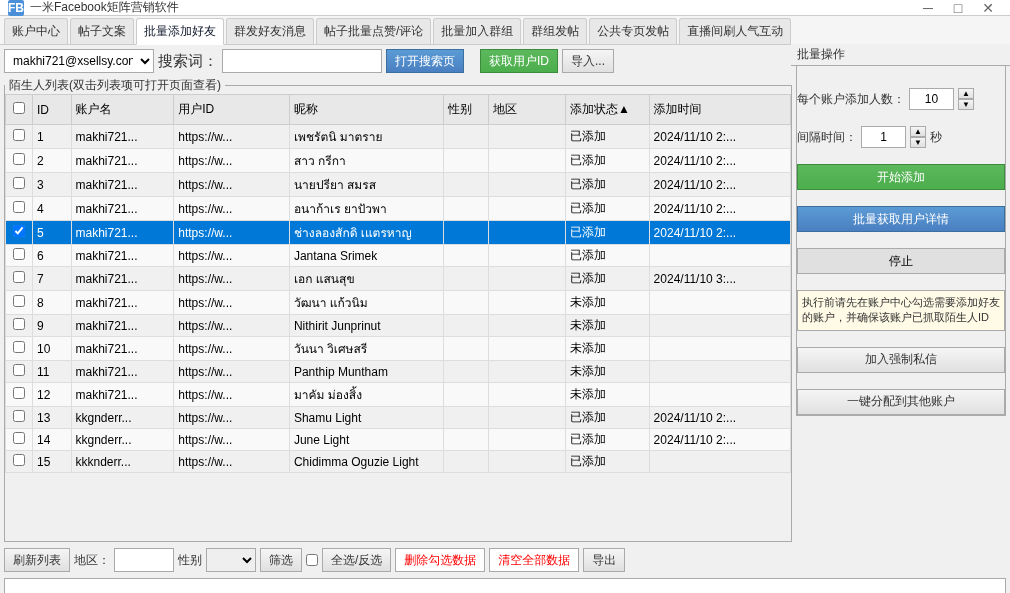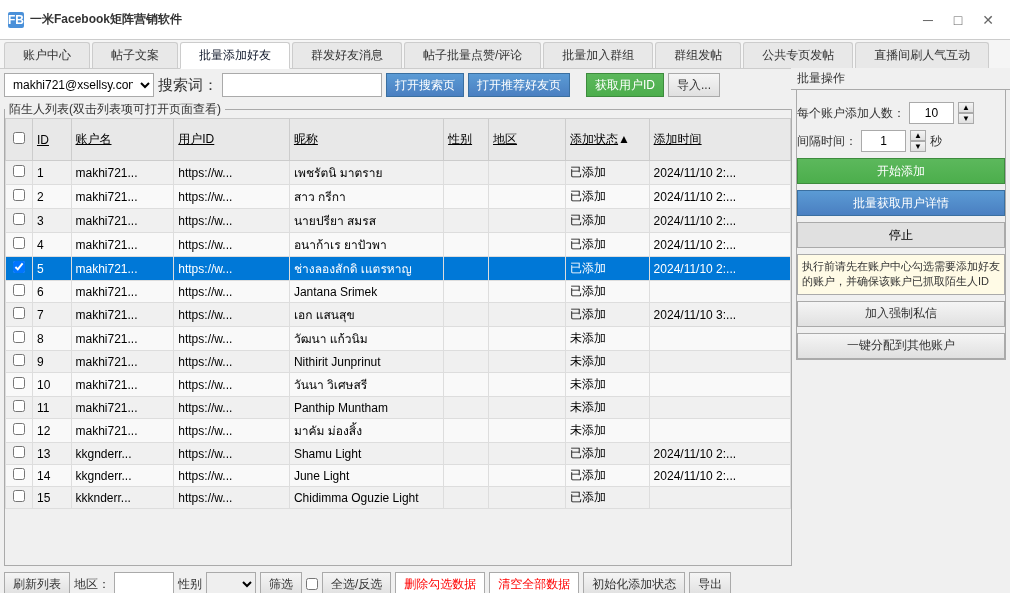--- a/index.html
+++ b/index.html
@@ -4,38 +4,38 @@
   <style>
     * { box-sizing: border-box; margin: 0; padding: 0; font-family: 'Microsoft YaHei', Arial, sans-serif; font-size: 12px; }
     body { background: #f0f0f0; width: 1010px; height: 593px; overflow: hidden; }
     
     .title-bar {
       background: #ffffff;
       border-bottom: 1px solid #ccc;
       display: flex;
       align-items: center;
       padding: 4px 8px;
-      height: 40px;
+      height: 16px;
       justify-content: space-between;
     }
     .title-left { display: flex; align-items: center; gap: 6px; }
     .title-icon { width: 16px; height: 16px; background: #4a90d9; border-radius: 2px; display: flex; align-items: center; justify-content: center; color: white; font-size: 10px; font-weight: bold; }
-    .title-text { font-size: 12px; color: #333; font-weight: bold; }
+    .title-text { font-size: 12px; color: #333; }
     .title-controls { display: flex; gap: 2px; }
     .title-btn { width: 28px; height: 20px; border: none; background: transparent; cursor: pointer; font-size: 14px; color: #666; display: flex; align-items: center; justify-content: center; }
 
     .nav-tabs {
       background: #f5f5f5;
       border-bottom: 1px solid #ccc;
       display: flex;
       padding: 2px 4px 0;
       gap: 2px;
     }
     .nav-tab {
-      padding: 4px 18px;
+      padding: 4px 7px;
       border: 1px solid #ccc;
       border-bottom: none;
       background: #e8e8e8;
       cursor: pointer;
       font-size: 12px;
       color: #333;
       white-space: nowrap;
       border-radius: 3px 3px 0 0;
     }
     .nav-tab.active {
@@ -105,28 +105,27 @@
     }
 
     table {
       width: 100%;
       border-collapse: collapse;
       font-size: 12px;
     }
     th {
       background: #e8e8e8;
       border: 1px solid #ccc;
-      padding: 12px 4px;
+      padding: 6px 4px;
       text-align: left;
       font-weight: normal;
       white-space: nowrap;
       position: sticky;
       top: 0;
       z-index: 1;
-      text-decoration: underline;
     }
     td {
       border: 1px solid #ddd;
       padding: 2px 4px;
       white-space: nowrap;
       overflow: hidden;
       max-width: 120px;
       text-overflow: ellipsis;
     }
     tr:nth-child(even) { background: #f9f9f9; }
@@ -145,21 +144,21 @@
       width: 210px;
       display: flex;
       flex-direction: column;
       gap: 4px;
     }
 
     .batch-ops-box {
       border: 1px solid #aaa;
       display: flex;
       flex-direction: column;
-      gap: 6px;
+      gap: 16px;
     }
     .batch-ops-title {
       font-size: 12px;
       color: #333;
       background: #f0f0f0;
       margin: -6px -6px 0 -6px;
       padding: 2px 6px;
       border-bottom: 1px solid #aaa;
     }
 
@@ -296,21 +295,20 @@
 
   <div class="left-panel">
 
     <div class="toolbar-row">
       <select class="account-select">
         <option value="makhi721@xsellsy.con">makhi721@xsellsy.con</option>
       </select>
       <span class="search-label">搜索词：</span>
       <input type="text" class="search-input" value="" style="">
       <button class="btn btn-blue">打开搜索页</button>
-      <button class="btn btn-blue">打开推荐好友页</button>
       <button class="btn btn-green">获取用户ID</button>
       <button class="btn">导入...</button>
     </div>
 
     <fieldset class="list-group">
       <legend>陌生人列表(双击列表项可打开页面查看)</legend>
       <div class="table-container">
         <table>
           <thead>
             <tr>
@@ -534,21 +532,20 @@
       <select class="select-gender">
         <option></option>
         <option>男</option>
         <option>女</option>
       </select>
       <button class="btn">筛选</button>
       <input type="checkbox" style="">
       <button class="btn">全选/反选</button>
       <button class="btn btn-delete" style="color:#ff0000;">删除勾选数据</button>
       <button class="btn btn-delete" style="color:#ff0000;">清空全部数据</button>
-      <button class="btn">初始化添加状态</button>
       <button class="btn">导出</button>
     </div>
 
   </div>
 
   <div class="right-panel">
     <div class="batch-ops-box">
       <div class="batch-ops-title">批量操作</div>
 
       <div class="form-row" style="margin-top:6px;">

